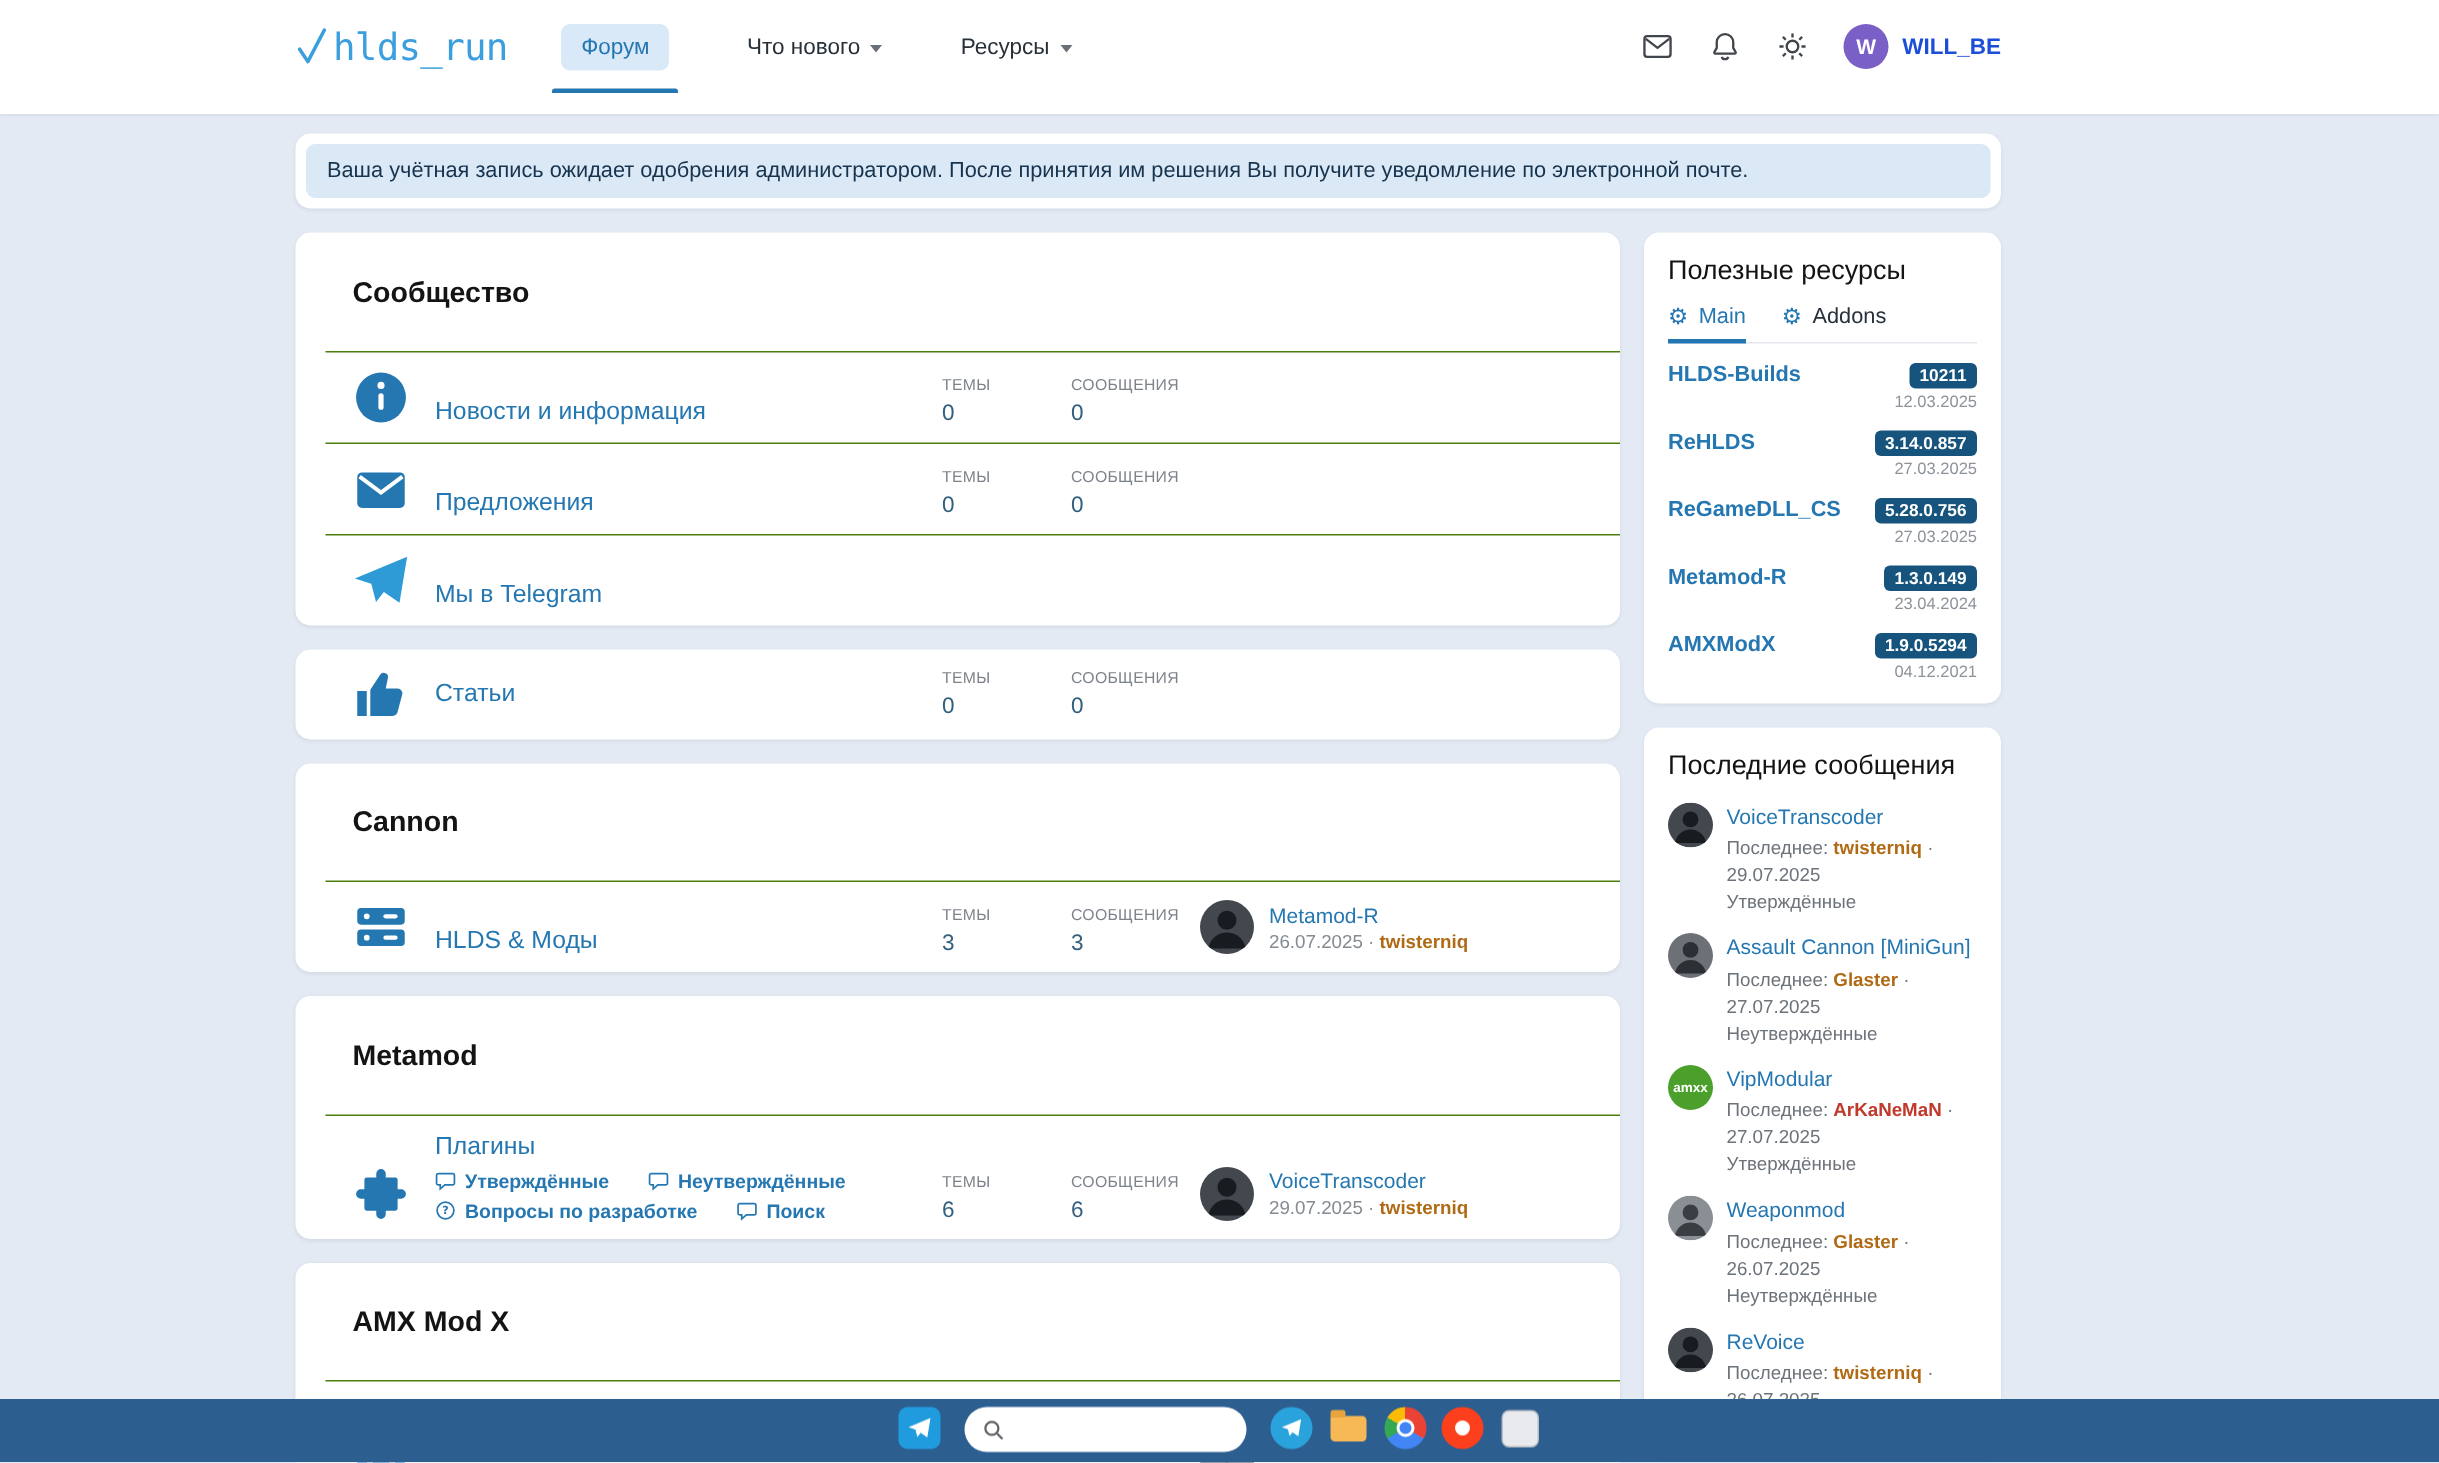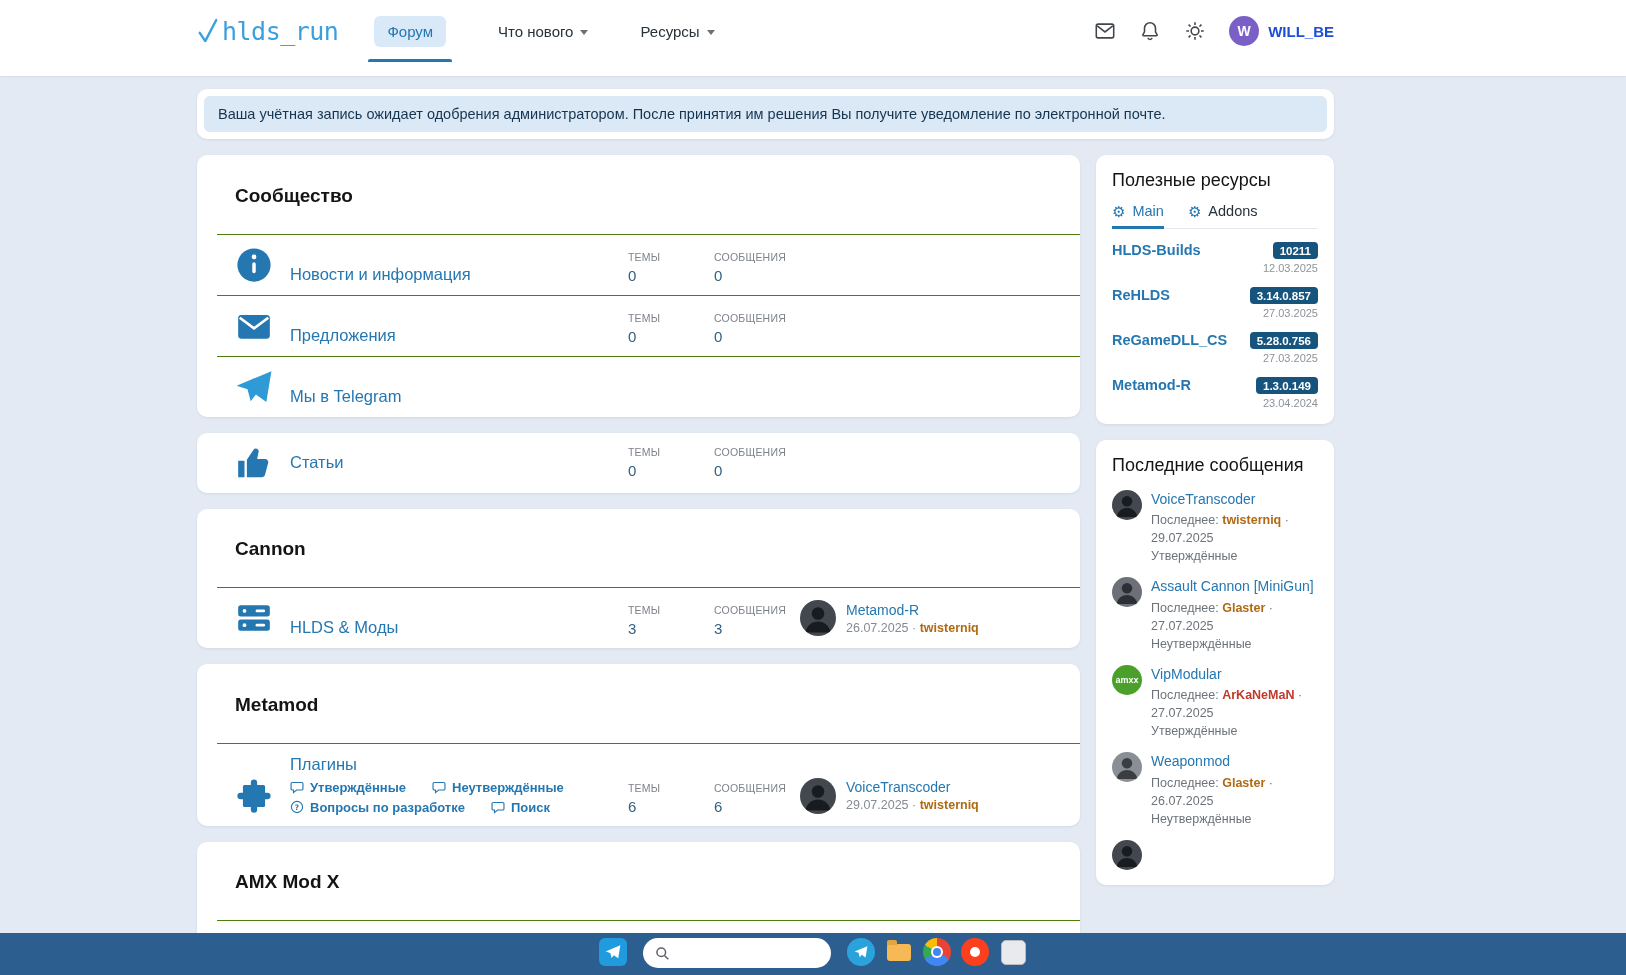--- a/index.html
+++ b/index.html
@@ -467,20 +467,27 @@
           </div>
           <div class="res-date">27.03.2025</div>
         </div>
         <div class="res-item">
           <div class="res-row">
             <a class="res-name">Metamod-R</a>
             <span class="res-badge">1.3.0.149</span>
           </div>
           <div class="res-date">23.04.2024</div>
         </div>
+        <div class="res-item">
+          <div class="res-row">
+            <a class="res-name">AMXModX</a>
+            <span class="res-badge">1.9.0.5294</span>
+          </div>
+          <div class="res-date">04.12.2021</div>
+        </div>
       </div>
 
       <div class="side-block">
         <h3 class="side-title">Последние сообщения</h3>
 
         <div class="post-item">
           <span class="post-avatar">
             <svg viewBox="0 0 40 40">
                 <rect width="40" height="40" fill="#43474e"></rect>
                 <circle cx="20" cy="15" r="7" fill="#181b1f"></circle>
@@ -556,20 +563,30 @@
         </div>
 
         <div class="post-item">
           <span class="post-avatar">
             <svg viewBox="0 0 40 40">
                 <rect width="40" height="40" fill="#43474e"></rect>
                 <circle cx="20" cy="15" r="7" fill="#181b1f"></circle>
                 <path d="M6 36c1.8-8 7.6-12 14-12s12.2 4 14 12z" fill="#181b1f"></path>
               </svg>
           </span>
+          <div class="post-info">
+            <a class="post-title">ReVoice</a>
+            <div class="post-meta">
+              <span>Последнее:</span>
+              <a class="u-orange">twisterniq</a>
+              <span>·</span>
+              <span>26.07.2025</span>
+            </div>
+            <div class="post-category">Неутверждённые</div>
+          </div>
         </div>
       </div>
 
     </aside>
   </div>
 </div>
 
 <div class="taskbar">
   <div class="tb-app" style="background:#1f9bde;">
     <svg width="16" height="16" viewBox="0 0 24 24">

